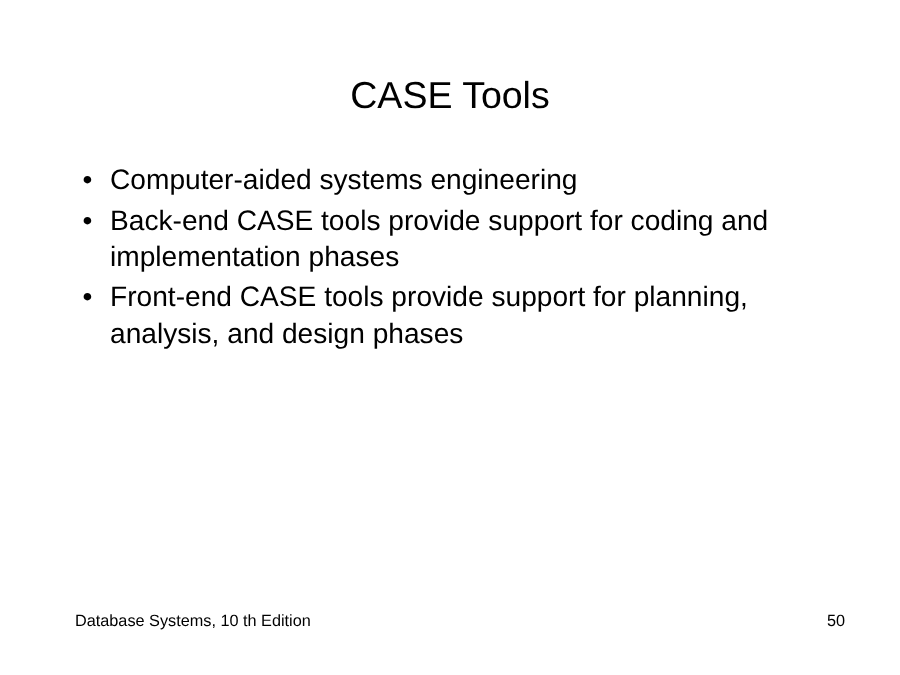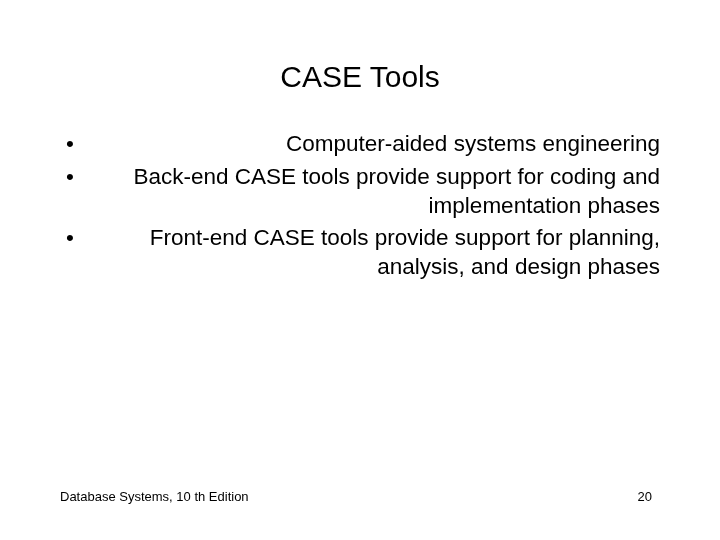--- a/index.html
+++ b/index.html
@@ -25,21 +25,20 @@
   }
   ul.level1 {
     list-style: none;
     font-size: 22.5px;
     line-height: 1.28;
   }
   ul.level1 > li {
     position: relative;
     padding-left: 28px;
     margin-bottom: 4px;
-    text-align: right;
   }
   ul.level1 > li::before {
     content: "•";
     position: absolute;
     left: 6px;
     top: 0;
   }
   ul.level2 {
     list-style: none;
     font-size: 20px;
@@ -54,21 +53,21 @@
   ul.level2 > li::before {
     content: "–";
     position: absolute;
     left: 0;
     top: 0;
   }
   .footer {
     position: absolute;
     bottom: 36px;
     left: 60px;
-    right: 68px;
+    right: 44px;
     display: flex;
     justify-content: space-between;
     font-size: 13px;
   }
 </style>
 </head>
 <body>
 
 <div class="slide">
   <h1 class="title">CASE Tools</h1>
@@ -80,15 +79,15 @@
     <li>
       <span>Back-end CASE tools provide support for coding and implementation phases</span>
     </li>
     <li>
       <span>Front-end CASE tools provide support for planning, analysis, and design phases</span>
     </li>
   </ul>
 
   <div class="footer">
     <span>Database Systems, 10 th Edition</span>
-    <span>20</span>
+    <span>50</span>
   </div>
 </div>
 
 </body></html>

